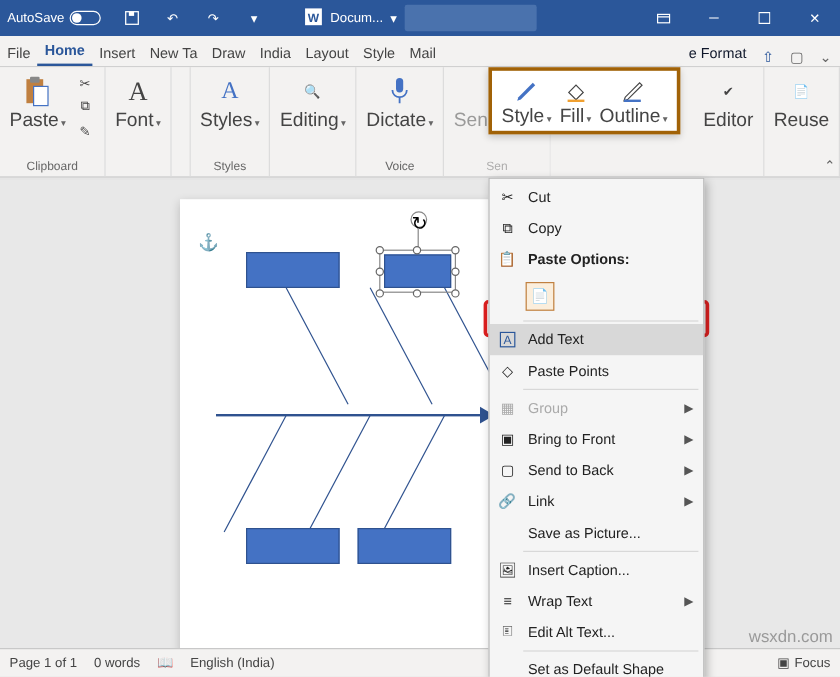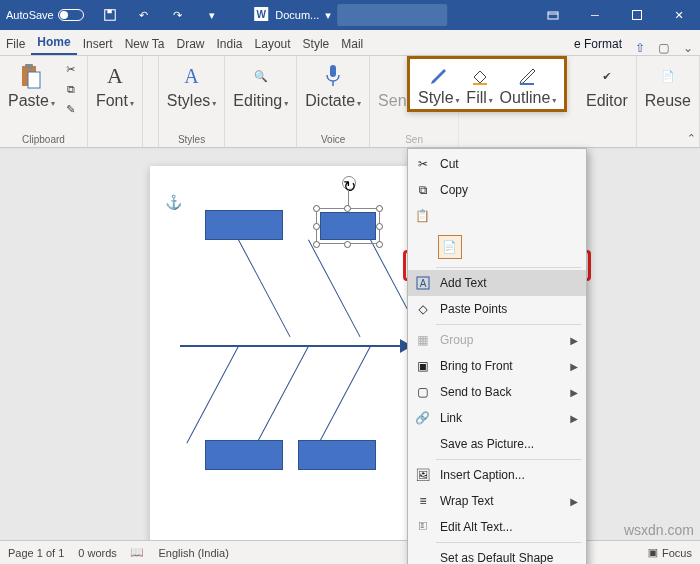--- a/index.html
+++ b/index.html
@@ -312,20 +312,21 @@
   <div class="ctx-item">
     <span class="ci-icon">✂</span>
     <span class="ci-label">Cut</span>
   </div>
   <div class="ctx-item">
     <span class="ci-icon">⧉</span>
     <span class="ci-label">Copy</span>
   </div>
   <div class="ctx-item">
     <span class="ci-icon">📋</span>
+    <span class="ci-label" style="font-weight:600;">Paste Options:</span>
   </div>
   <div class="ctx-item paste-row">
     <div class="paste-ic">📄</div>
   </div>
   <div class="ctx-sep"></div>
   <div class="ctx-item hl">
     <span class="ci-icon">
         <svg width="14" height="14" viewBox="0 0 14 14">
           <rect x="1" y="1" width="12" height="12" fill="none" stroke="#2b579a"></rect>
           <text x="7" y="11" text-anchor="middle" font-size="10" fill="#2b579a">A</text>

